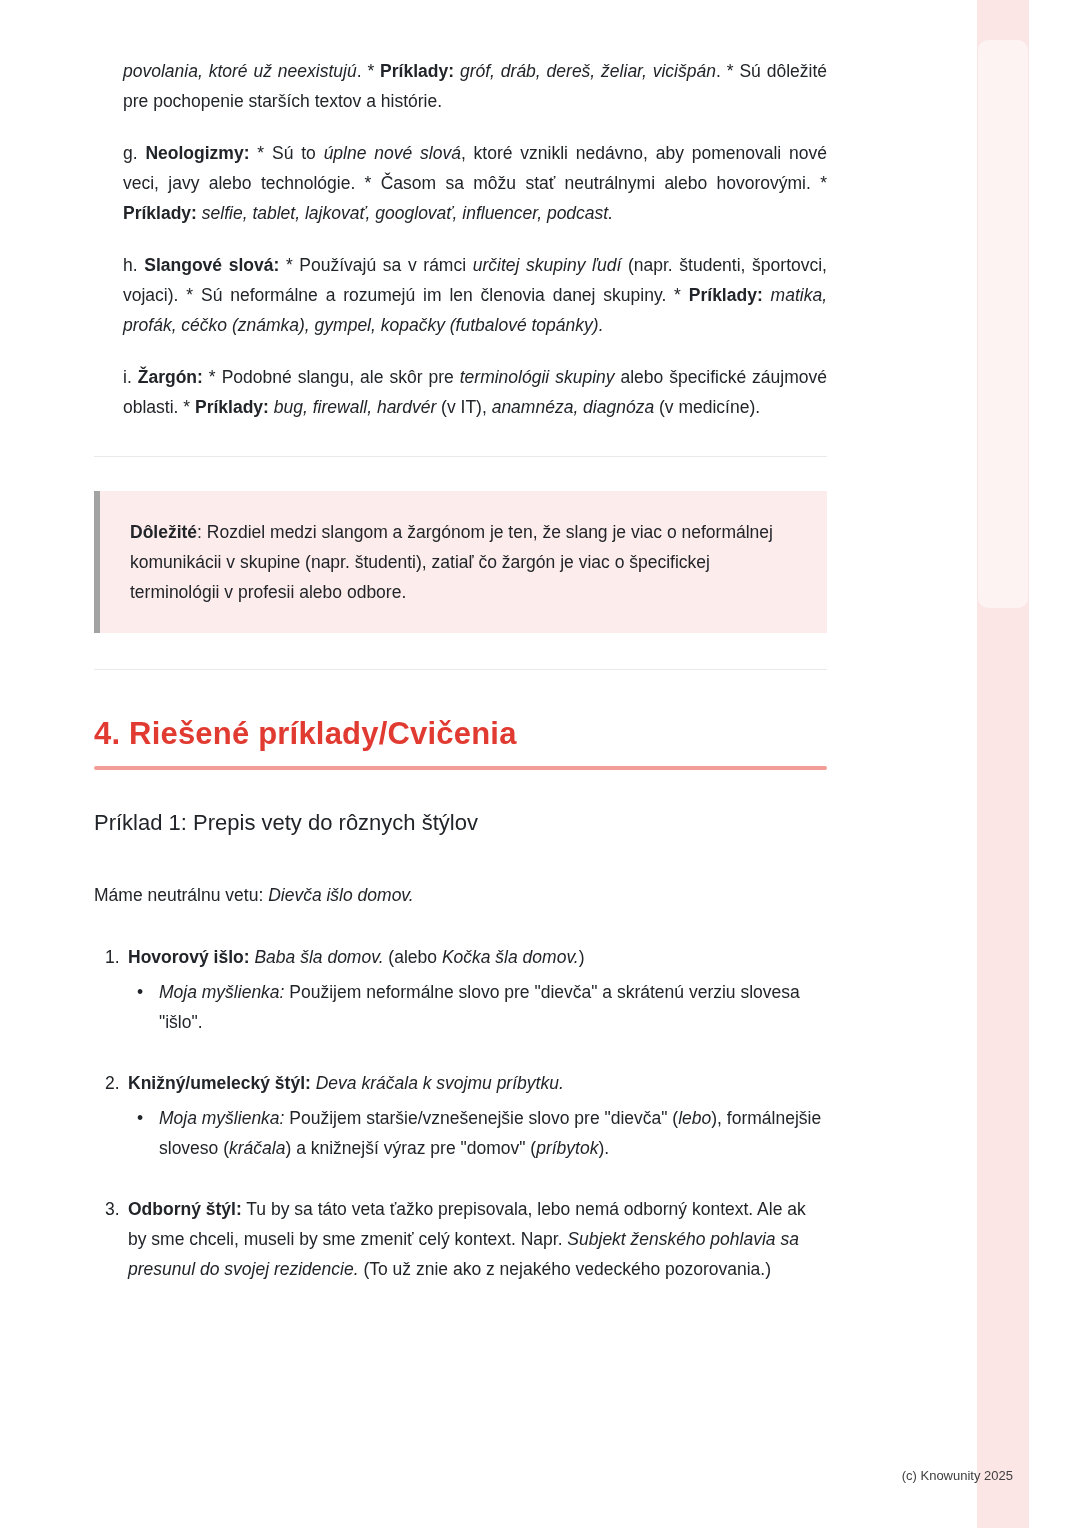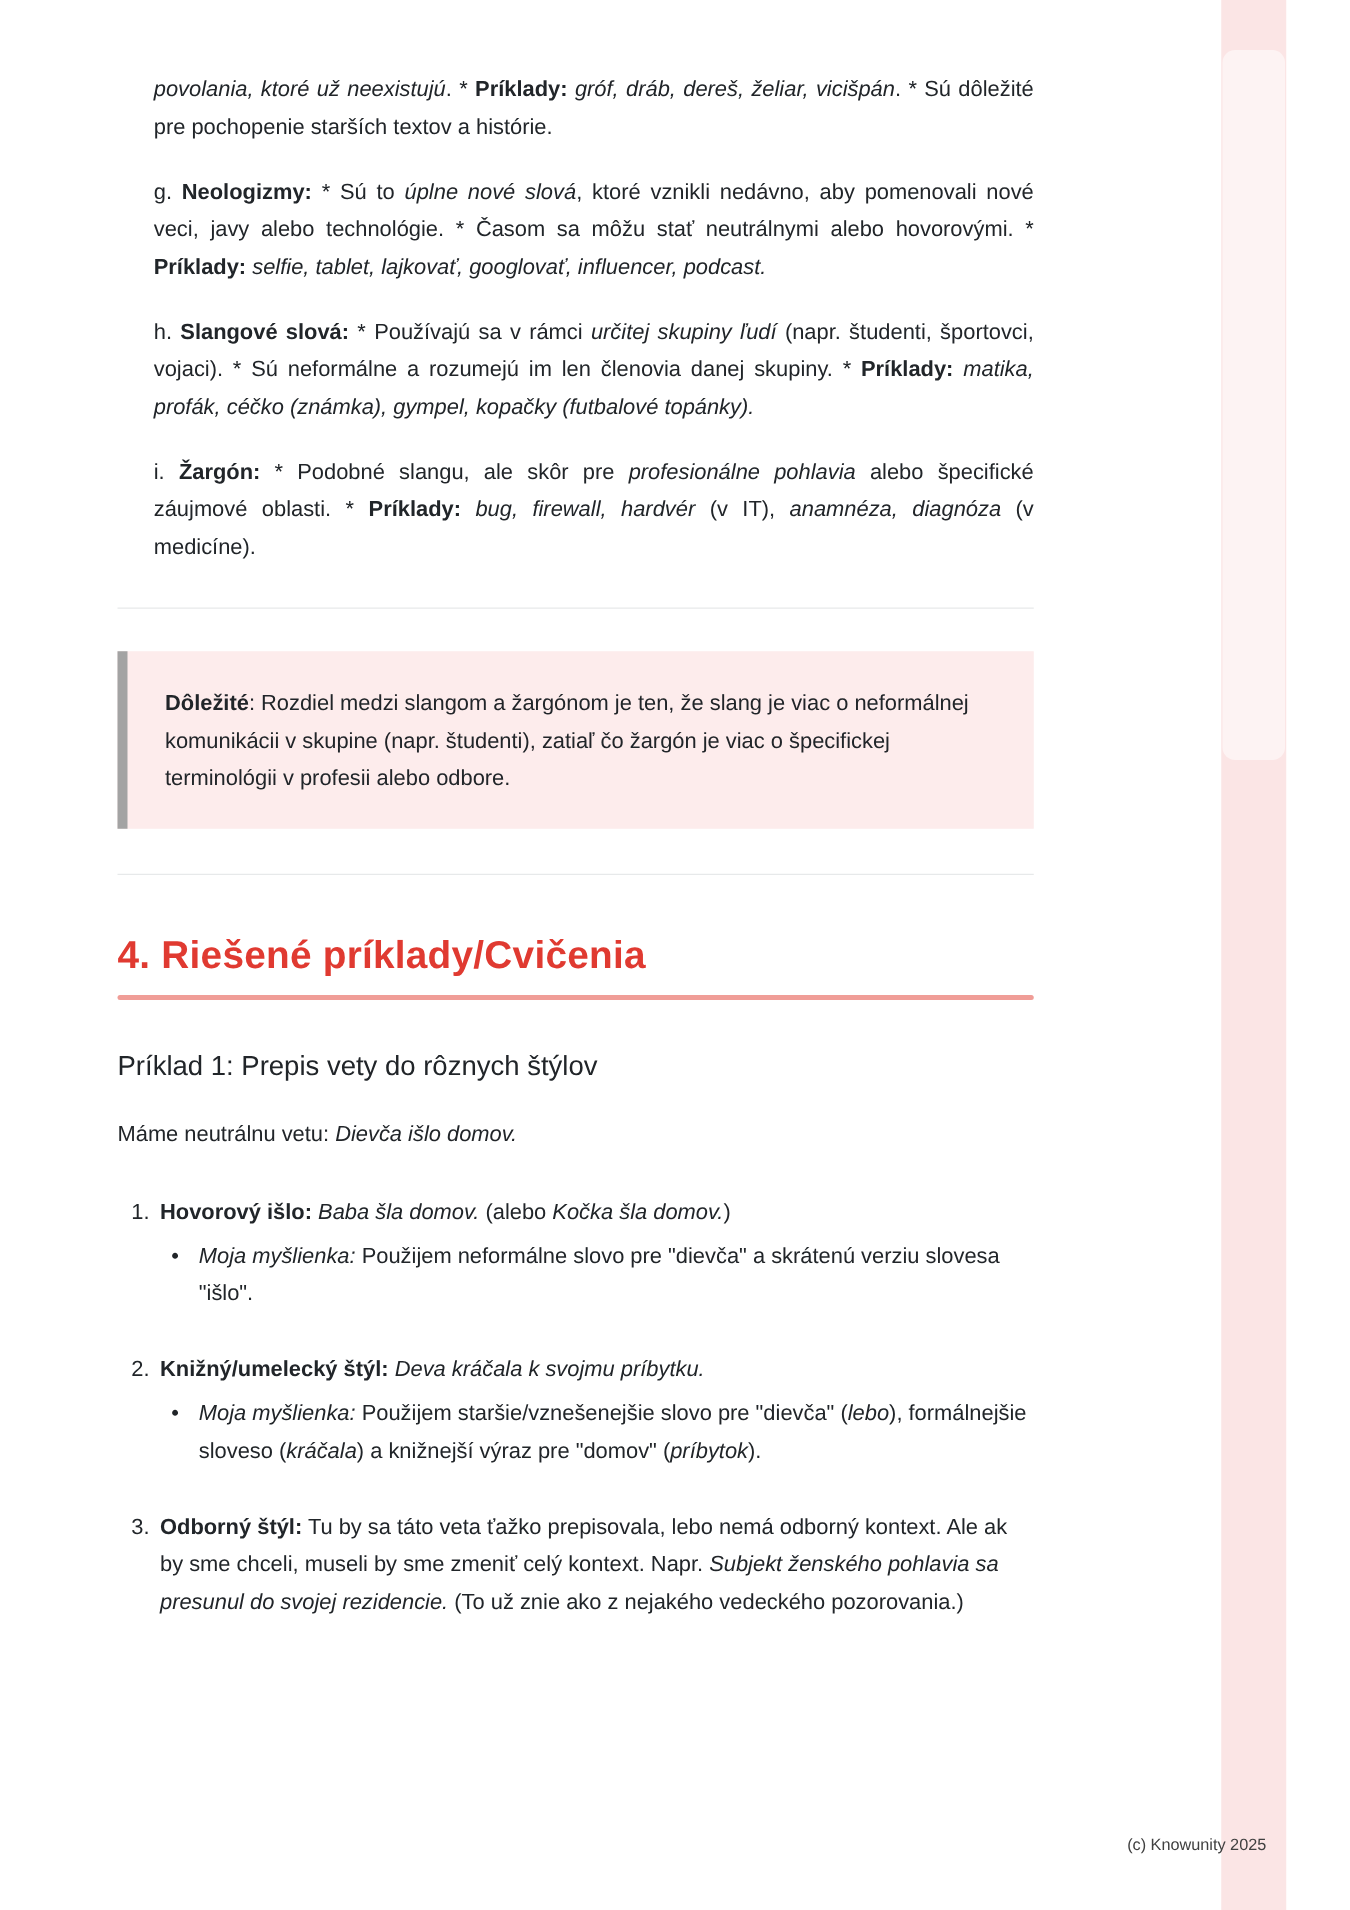--- a/index.html
+++ b/index.html
@@ -24,21 +24,21 @@
   }
   .f-b { font-weight:700; }
   .f-i { font-style:italic; }
   .divider {
     border:none;
     border-top:1px solid #e7e9ea;
     margin:34px 0;
   }
   .callout {
     background:#fdecec;
-    border-left:8px solid #a3a3a3;
+    border-left:6px solid #a3a3a3;
     padding:26px 30px;
     margin:2px 0 36px 0;
     font-size:17.5px;
     line-height:30px;
   }
   .section-heading {
     color:#e03a31;
     font-size:31px;
     font-weight:700;
     margin:46px 0 0 0;
@@ -51,21 +51,21 @@
     margin-top:14px;
   }
   .example-title {
     font-size:22px;
     font-weight:400;
     margin-top:40px;
   }
   .example-intro {
     font-size:17.5px;
     line-height:30px;
-    margin-top:26px;
+    margin-top:44px;
   }
   .exercise-list { margin-top:32px; }
   .ex-item {
     display:flex;
     margin-bottom:31px;
     margin-left:11px;
   }
   .ex-num {
     width:23px;
     flex:0 0 23px;
@@ -127,21 +127,21 @@
 <div class="scrollbar-track">
   <div class="scrollbar-thumb"></div>
 </div>
 
 <div class="content">
 
   <p class="para"><span class="f-i">povolania, ktoré už neexistujú</span><span>. * </span><span class="f-b">Príklady:</span><span> </span><span class="f-i">gróf, dráb, dereš, želiar, vicišpán</span><span>. * Sú dôležité pre pochopenie starších textov a histórie.</span></p>
 
   <p class="para"><span>g. </span><span class="f-b">Neologizmy:</span><span> * Sú to </span><span class="f-i">úplne nové slová</span><span>, ktoré vznikli nedávno, aby pomenovali nové veci, javy alebo technológie. * Časom sa môžu stať neutrálnymi alebo hovorovými. * </span><span class="f-b">Príklady:</span><span> </span><span class="f-i">selfie, tablet, lajkovať, googlovať, influencer, podcast.</span></p>
   <p class="para"><span>h. </span><span class="f-b">Slangové slová:</span><span> * Používajú sa v rámci </span><span class="f-i">určitej skupiny ľudí</span><span> (napr. študenti, športovci, vojaci). * Sú neformálne a rozumejú im len členovia danej skupiny. * </span><span class="f-b">Príklady:</span><span> </span><span class="f-i">matika, profák, céčko (známka), gympel, kopačky (futbalové topánky).</span></p>
-  <p class="para"><span>i. </span><span class="f-b">Žargón:</span><span> * Podobné slangu, ale skôr pre </span><span class="f-i">profesionálne pohlavia</span><span> alebo špecifické záujmové oblasti. * </span><span class="f-b">Príklady:</span><span> </span><span class="f-i">bug, firewall, hardvér</span><span> (v IT), </span><span class="f-i">anamnéza, diagnóza</span><span> (v medicíne).</span></p>
+  <p class="para"><span>i. </span><span class="f-b">Žargón:</span><span> * Podobné slangu, ale skôr pre </span><span class="f-i">terminológii skupiny</span><span> alebo špecifické záujmové oblasti. * </span><span class="f-b">Príklady:</span><span> </span><span class="f-i">bug, firewall, hardvér</span><span> (v IT), </span><span class="f-i">anamnéza, diagnóza</span><span> (v medicíne).</span></p>
 
   <hr class="divider">
 
   <div class="callout">
     <span><span class="f-b">Dôležité</span><span>: Rozdiel medzi slangom a žargónom je ten, že slang je viac o neformálnej komunikácii v skupine (napr. študenti), zatiaľ čo žargón je viac o špecifickej terminológii v profesii alebo odbore.</span></span>
   </div>
 
   <hr class="divider">
 
   <h1 class="section-heading">4. Riešené príklady/Cvičenia</h1>

